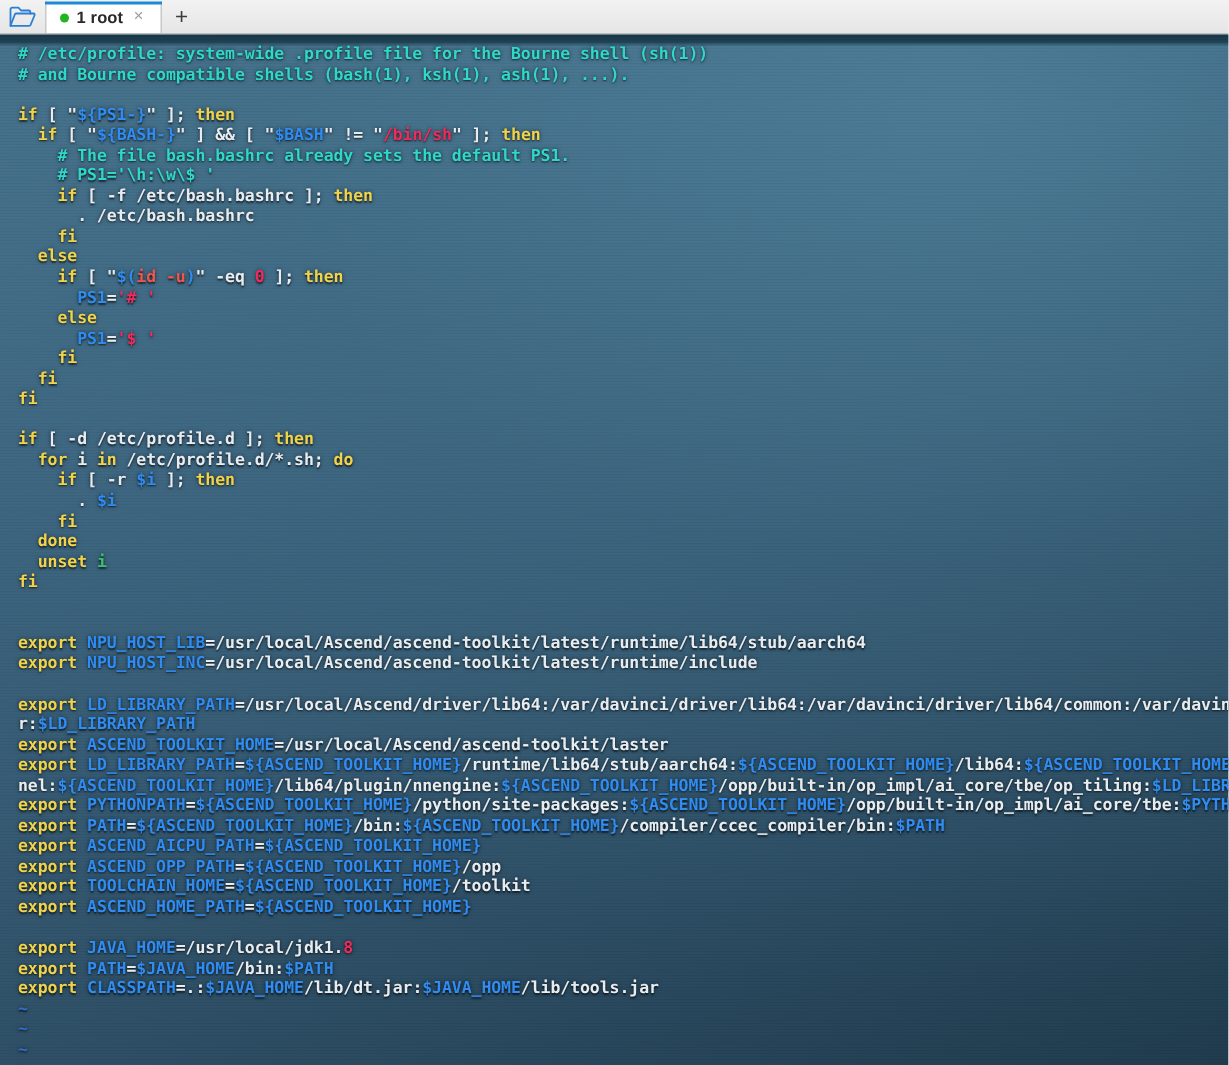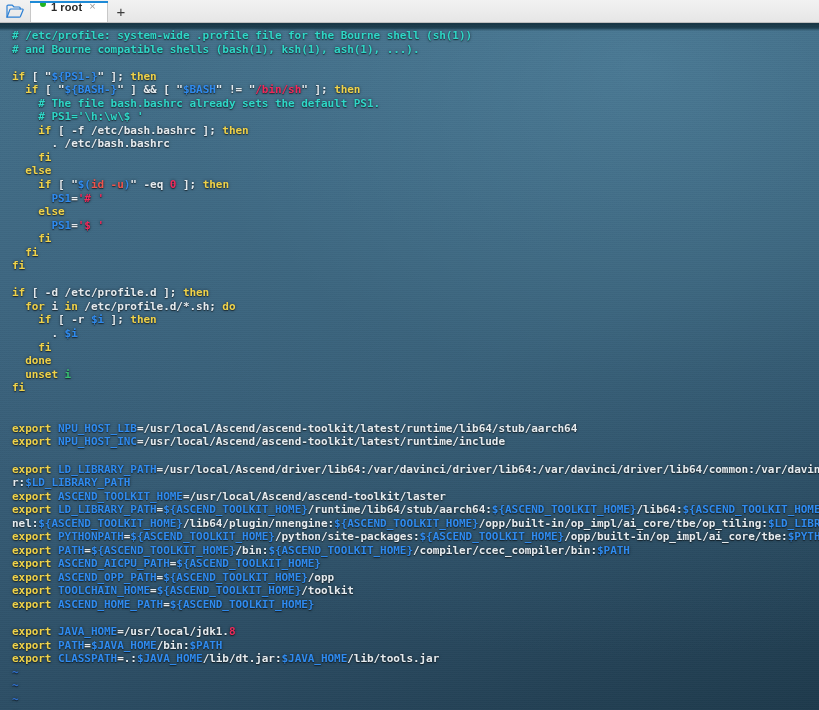--- a/index.html
+++ b/index.html
@@ -30,20 +30,21 @@
     width: 30px; height: 22px;
     display: flex; align-items: center; justify-content: center;
     flex: 0 0 auto;
   }
   .folder-btn svg { display:block; }
 
   .tab {
     position: relative;
     height: 21px;
     display: flex;
+    align-items: center;
     padding: 0 6px 0 9px;
     background: #ffffff;
     border-left: 1px solid #c8c8c8;
     border-right: 1px solid #c8c8c8;
     box-sizing: border-box;
     min-width: 78px;
   }
   .tab.active::before {
     content: "";
     position: absolute;

